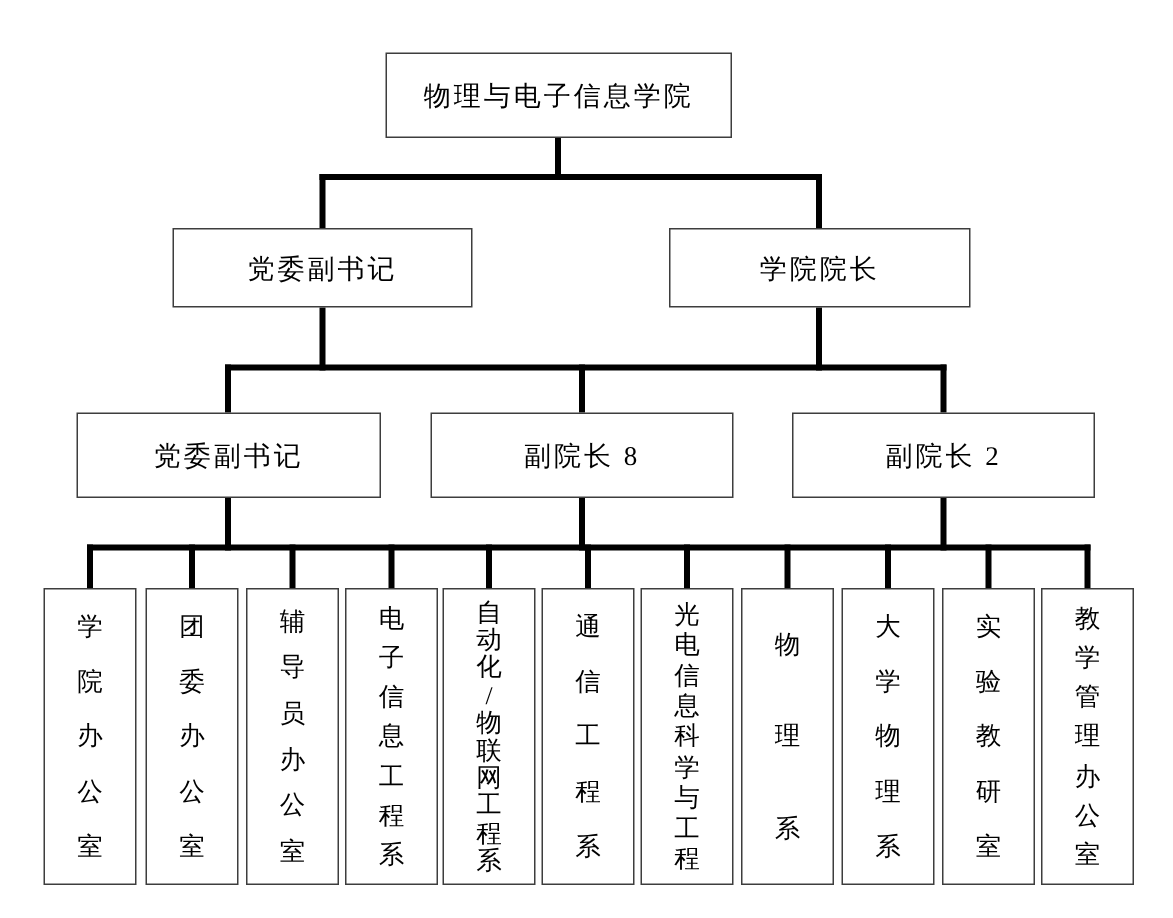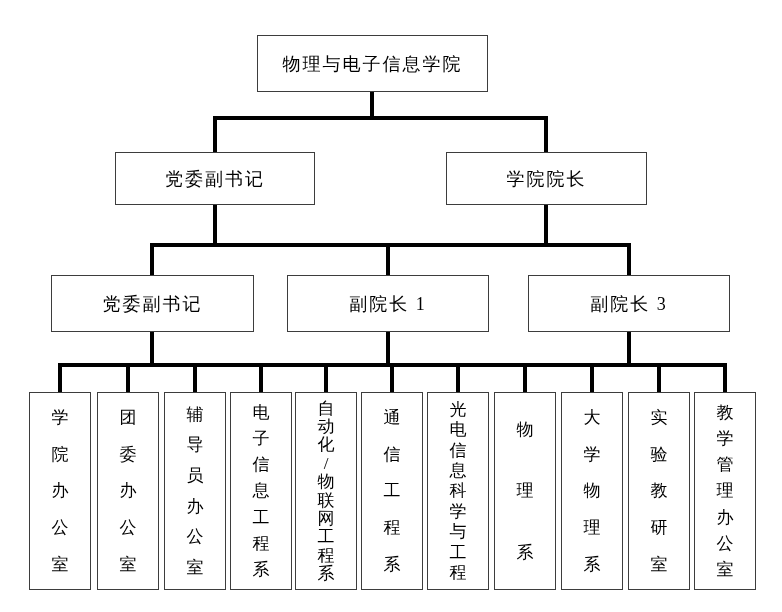--- a/index.html
+++ b/index.html
@@ -91,22 +91,22 @@
   <div class="line" style="left:590px; top:363px; width:4px; height:31px;"></div>
   <div class="line" style="left:657px; top:363px; width:4px; height:31px;"></div>
   <div class="line" style="left:723px; top:363px; width:4px; height:31px;"></div>
 
   <div id="n-root" class="node hnode">物理与电子信息学院</div>
 
   <div id="n-l2a" class="node hnode">党委副书记</div>
   <div id="n-l2b" class="node hnode">学院院长</div>
 
   <div id="n-l3a" class="node hnode">党委副书记</div>
-  <div id="n-l3b" class="node hnode">副院长 1</div>
-  <div id="n-l3c" class="node hnode">副院长 3</div>
+  <div id="n-l3b" class="node hnode">副院长 8</div>
+  <div id="n-l3c" class="node hnode">副院长 2</div>
 
   <div class="node vnode" style="left:29px;">
       <span>学</span>
       <span>院</span>
       <span>办</span>
       <span>公</span>
       <span>室</span>
     </div>
   <div class="node vnode" style="left:97px;">
       <span>团</span>

